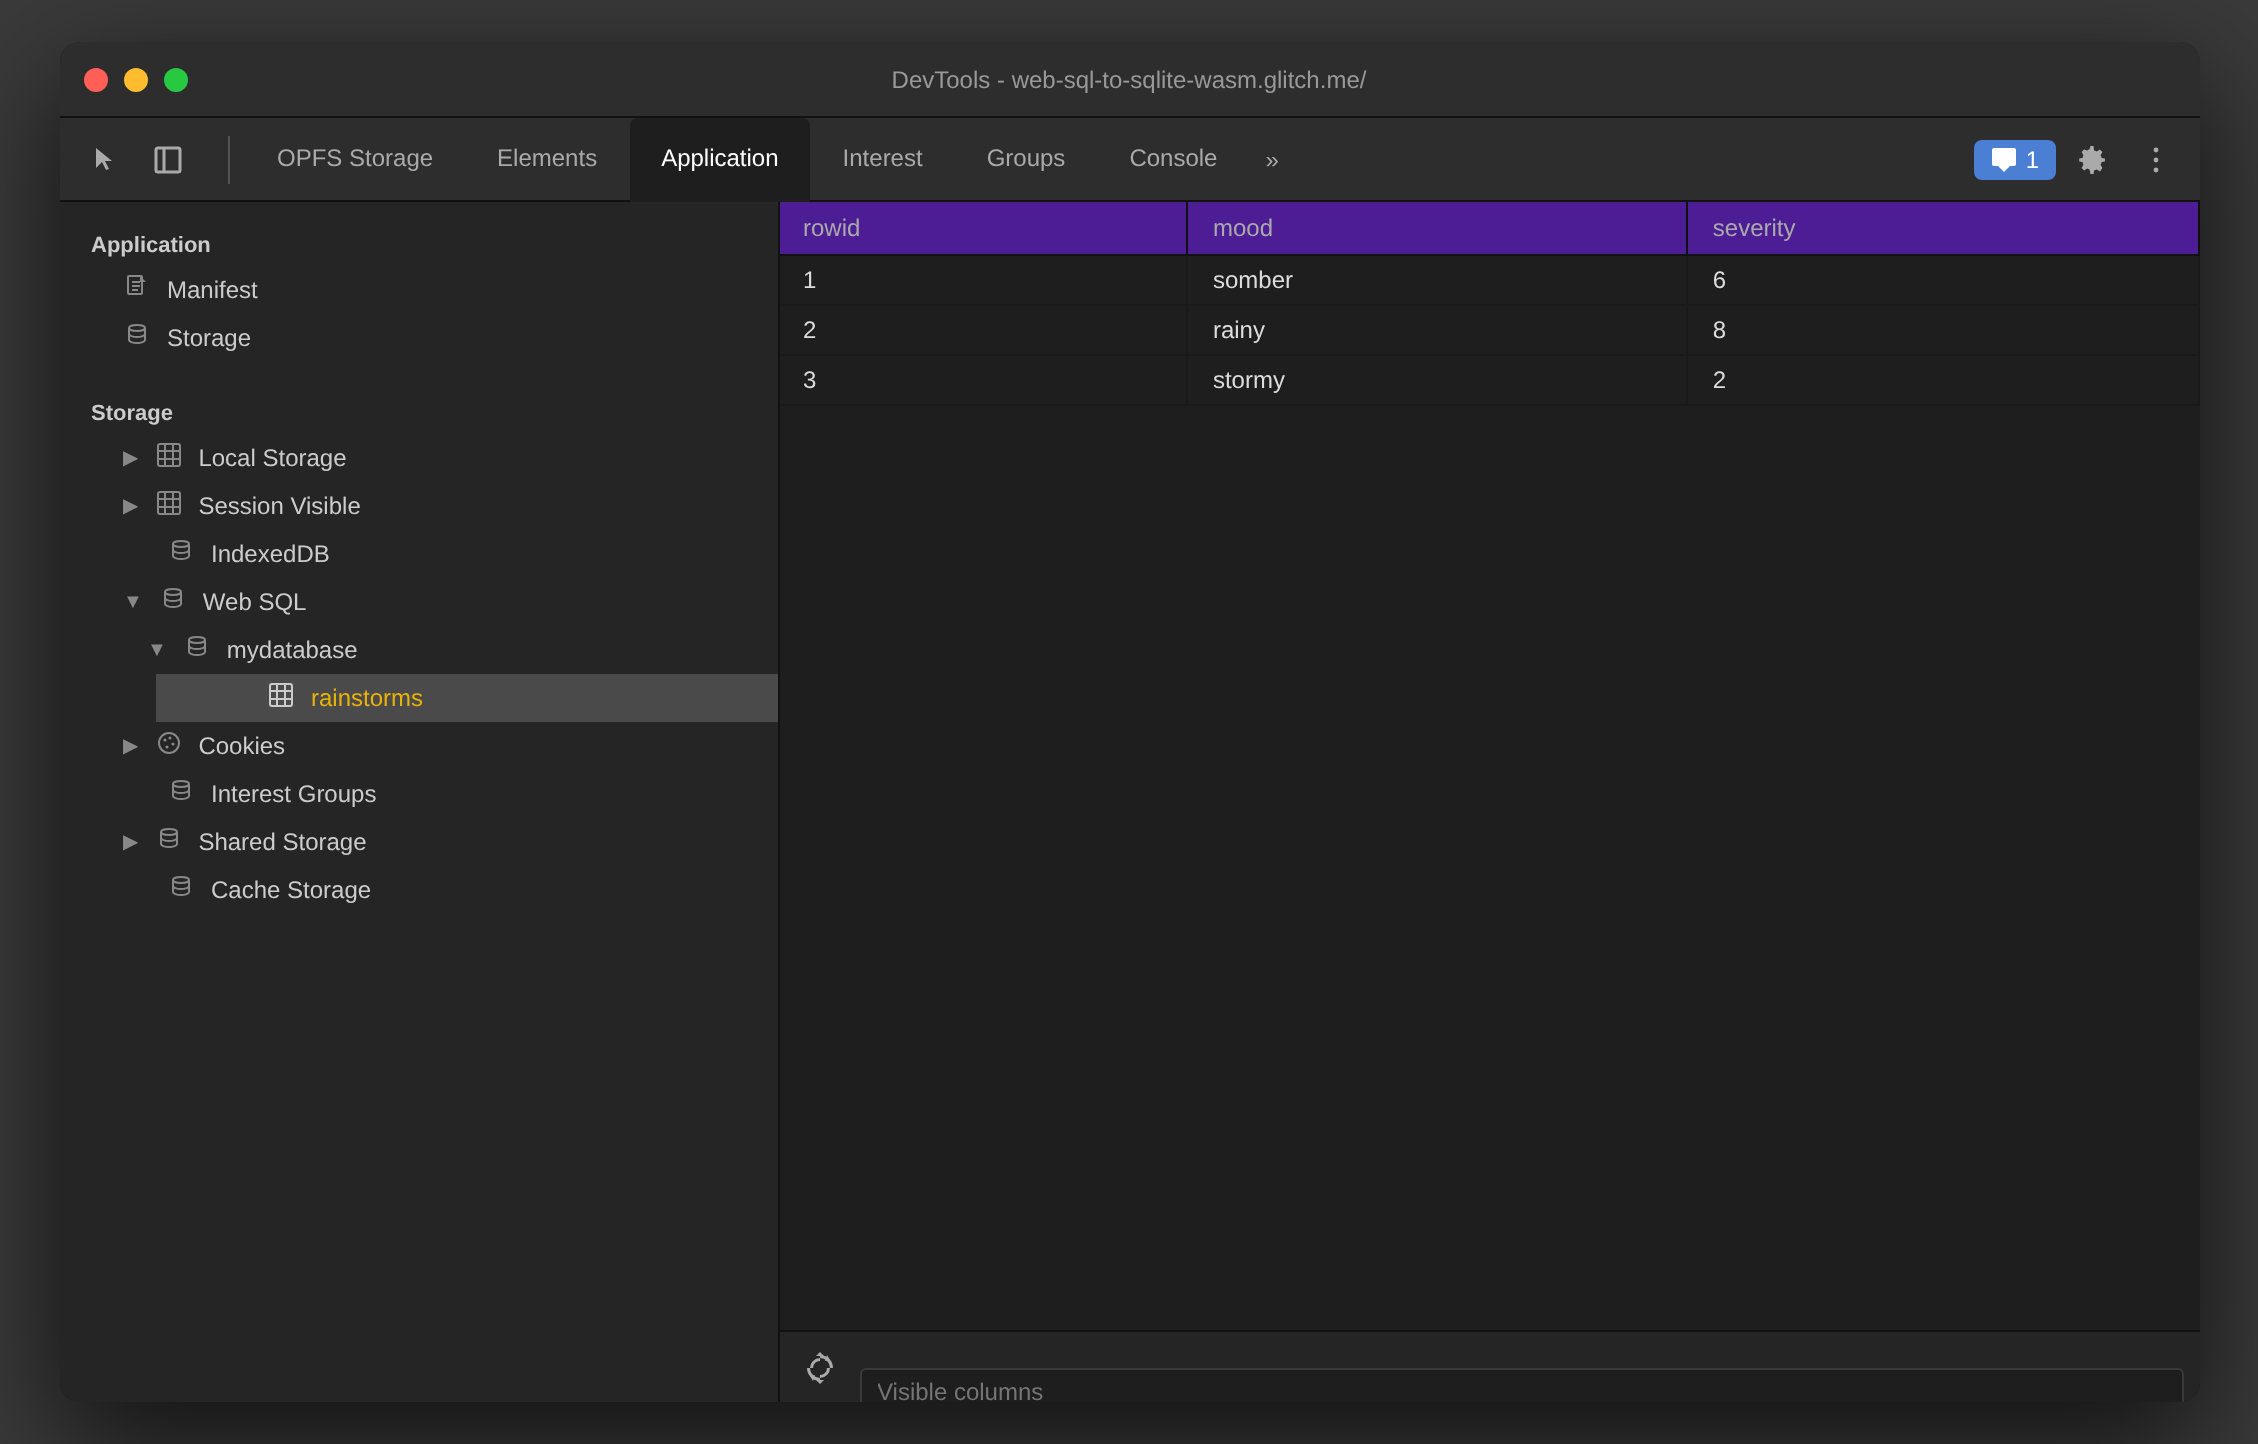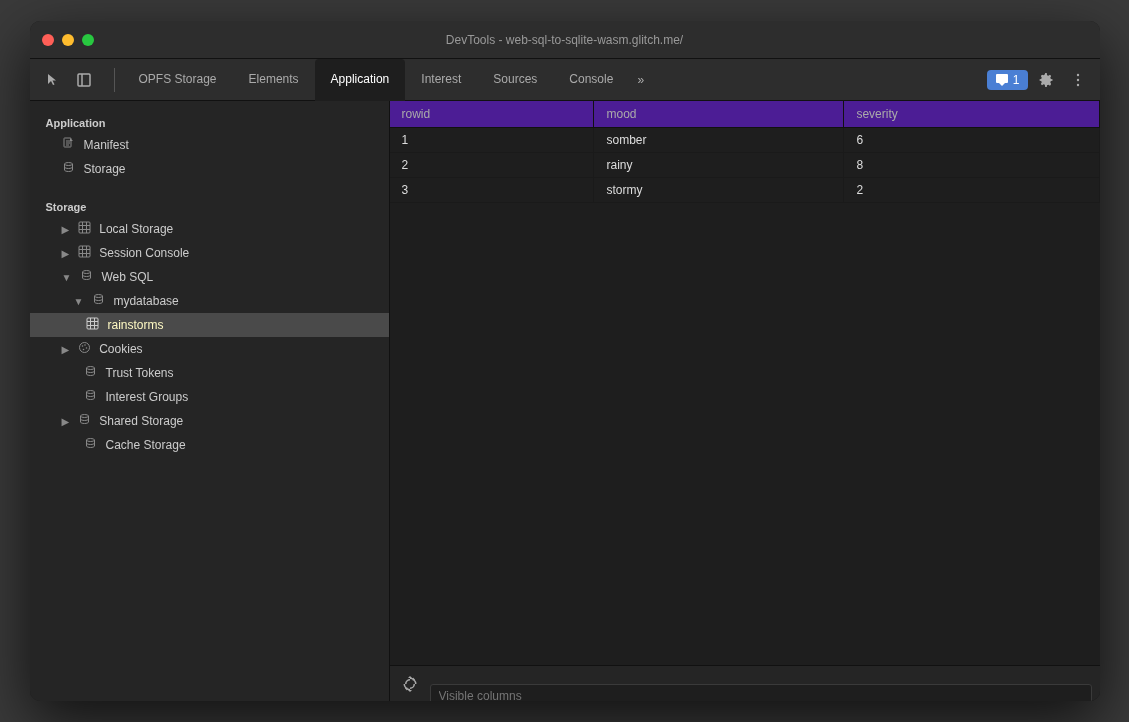--- a/index.html
+++ b/index.html
@@ -167,21 +167,21 @@
     }
     .sidebar-item {
       display: flex;
       align-items: center;
       padding: 4px 16px 4px 20px;
       color: #ccc;
       cursor: pointer;
       gap: 8px;
       height: 24px;
     }
-    .sidebar-item.selected { background: #4a4a4a; color: #fef9c3; }
+    .sidebar-item.selected { background: #4a4a4a; color: #eab308; margin-left: 48px; }
     .sidebar-item .icon {
       font-size: 12px;
       color: #888;
       flex-shrink: 0;
       width: 14px;
       text-align: center;
     }
     .sidebar-item.indent-1 { padding-left: 32px; }
     .sidebar-item.indent-2 { padding-left: 44px; }
     .sidebar-item.indent-3 { padding-left: 56px; }
@@ -293,21 +293,21 @@
       <div class="tab">
         <span>Elements</span>
       </div>
       <div class="tab active">
         <span>Application</span>
       </div>
       <div class="tab">
         <span>Interest</span>
       </div>
       <div class="tab">
-        <span>Sources</span>
+        <span>Groups</span>
       </div>
       <div class="tab">
         <span>Console</span>
       </div>
       <div class="tab-more">»</div>
     </div>
     <div class="toolbar-right">
       <div class="notification-btn">
         <svg width="14" height="14" viewBox="0 0 14 14" fill="white">
           <rect x="1" y="1" width="12" height="9" rx="1"></rect>
@@ -384,23 +384,34 @@
         <span class="chevron">▶</span>
         <span class="icon">
           <svg width="13" height="13" viewBox="0 0 13 13" fill="none" stroke="#888" stroke-width="1">
             <rect x="1" y="1" width="11" height="11" rx="1"></rect>
             <line x1="4.5" y1="1" x2="4.5" y2="12"></line>
             <line x1="8.5" y1="1" x2="8.5" y2="12"></line>
             <line x1="1" y1="4.5" x2="12" y2="4.5"></line>
             <line x1="1" y1="8.5" x2="12" y2="8.5"></line>
           </svg>
         </span>
-        <span>Session Console</span>
-      </div>
-
+        <span>Session Visible</span>
+      </div>
+
+      <div class="sidebar-item indent-1">
+        <span style="width:14px"></span>
+        <span class="icon">
+          <svg width="13" height="13" viewBox="0 0 13 13" fill="none" stroke="#888" stroke-width="1">
+            <ellipse cx="6.5" cy="3" rx="4" ry="1.5"></ellipse>
+            <path d="M2.5 3v3c0 .8 1.8 1.5 4 1.5s4-.7 4-1.5V3"></path>
+            <path d="M2.5 6v3c0 .8 1.8 1.5 4 1.5s4-.7 4-1.5V6"></path>
+          </svg>
+        </span>
+        <span>IndexedDB</span>
+      </div>
 
       <div class="sidebar-item indent-1">
         <span class="chevron">▼</span>
         <span class="icon">
           <svg width="13" height="13" viewBox="0 0 13 13" fill="none" stroke="#888" stroke-width="1">
             <ellipse cx="6.5" cy="3" rx="4" ry="1.5"></ellipse>
             <path d="M2.5 3v3c0 .8 1.8 1.5 4 1.5s4-.7 4-1.5V3"></path>
             <path d="M2.5 6v3c0 .8 1.8 1.5 4 1.5s4-.7 4-1.5V6"></path>
           </svg>
         </span>
@@ -439,31 +450,20 @@
             <circle cx="6.5" cy="6.5" r="5" fill="none" stroke="#888" stroke-width="1"></circle>
             <circle cx="4.5" cy="5" r="0.8"></circle>
             <circle cx="7" cy="4" r="0.8"></circle>
             <circle cx="8.5" cy="7" r="0.8"></circle>
             <circle cx="5.5" cy="8.5" r="0.8"></circle>
           </svg>
         </span>
         <span>Cookies</span>
       </div>
 
-      <div class="sidebar-item indent-1">
-        <span style="width:14px"></span>
-        <span class="icon">
-          <svg width="13" height="13" viewBox="0 0 13 13" fill="none" stroke="#888" stroke-width="1">
-            <ellipse cx="6.5" cy="3" rx="4" ry="1.5"></ellipse>
-            <path d="M2.5 3v3c0 .8 1.8 1.5 4 1.5s4-.7 4-1.5V3"></path>
-            <path d="M2.5 6v3c0 .8 1.8 1.5 4 1.5s4-.7 4-1.5V6"></path>
-          </svg>
-        </span>
-        <span>Trust Tokens</span>
-      </div>
 
       <div class="sidebar-item indent-1">
         <span style="width:14px"></span>
         <span class="icon">
           <svg width="13" height="13" viewBox="0 0 13 13" fill="none" stroke="#888" stroke-width="1">
             <ellipse cx="6.5" cy="3" rx="4" ry="1.5"></ellipse>
             <path d="M2.5 3v3c0 .8 1.8 1.5 4 1.5s4-.7 4-1.5V3"></path>
             <path d="M2.5 6v3c0 .8 1.8 1.5 4 1.5s4-.7 4-1.5V6"></path>
           </svg>
         </span>

